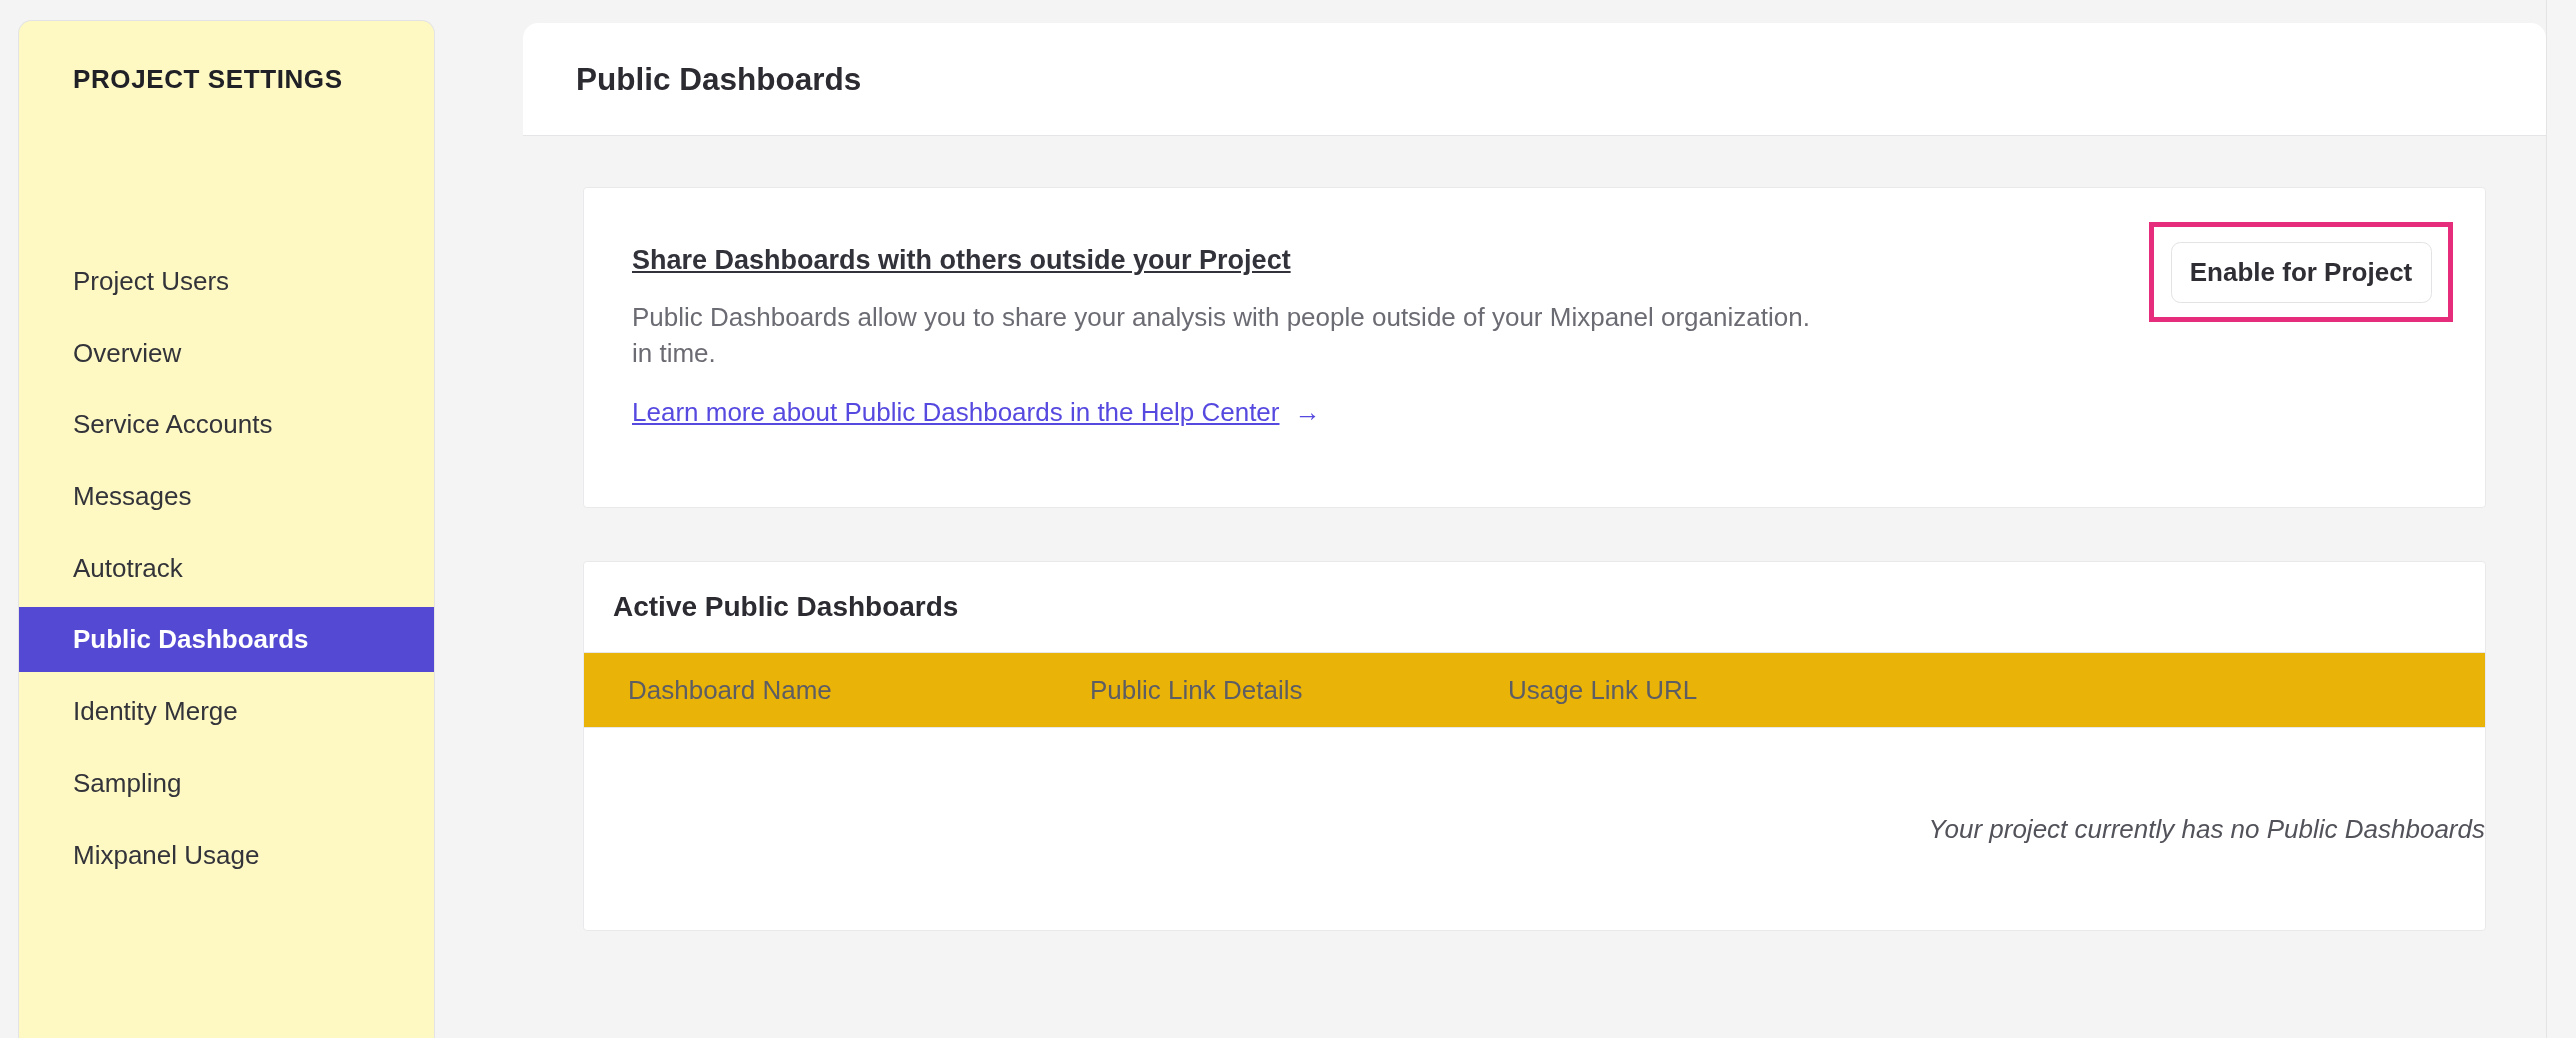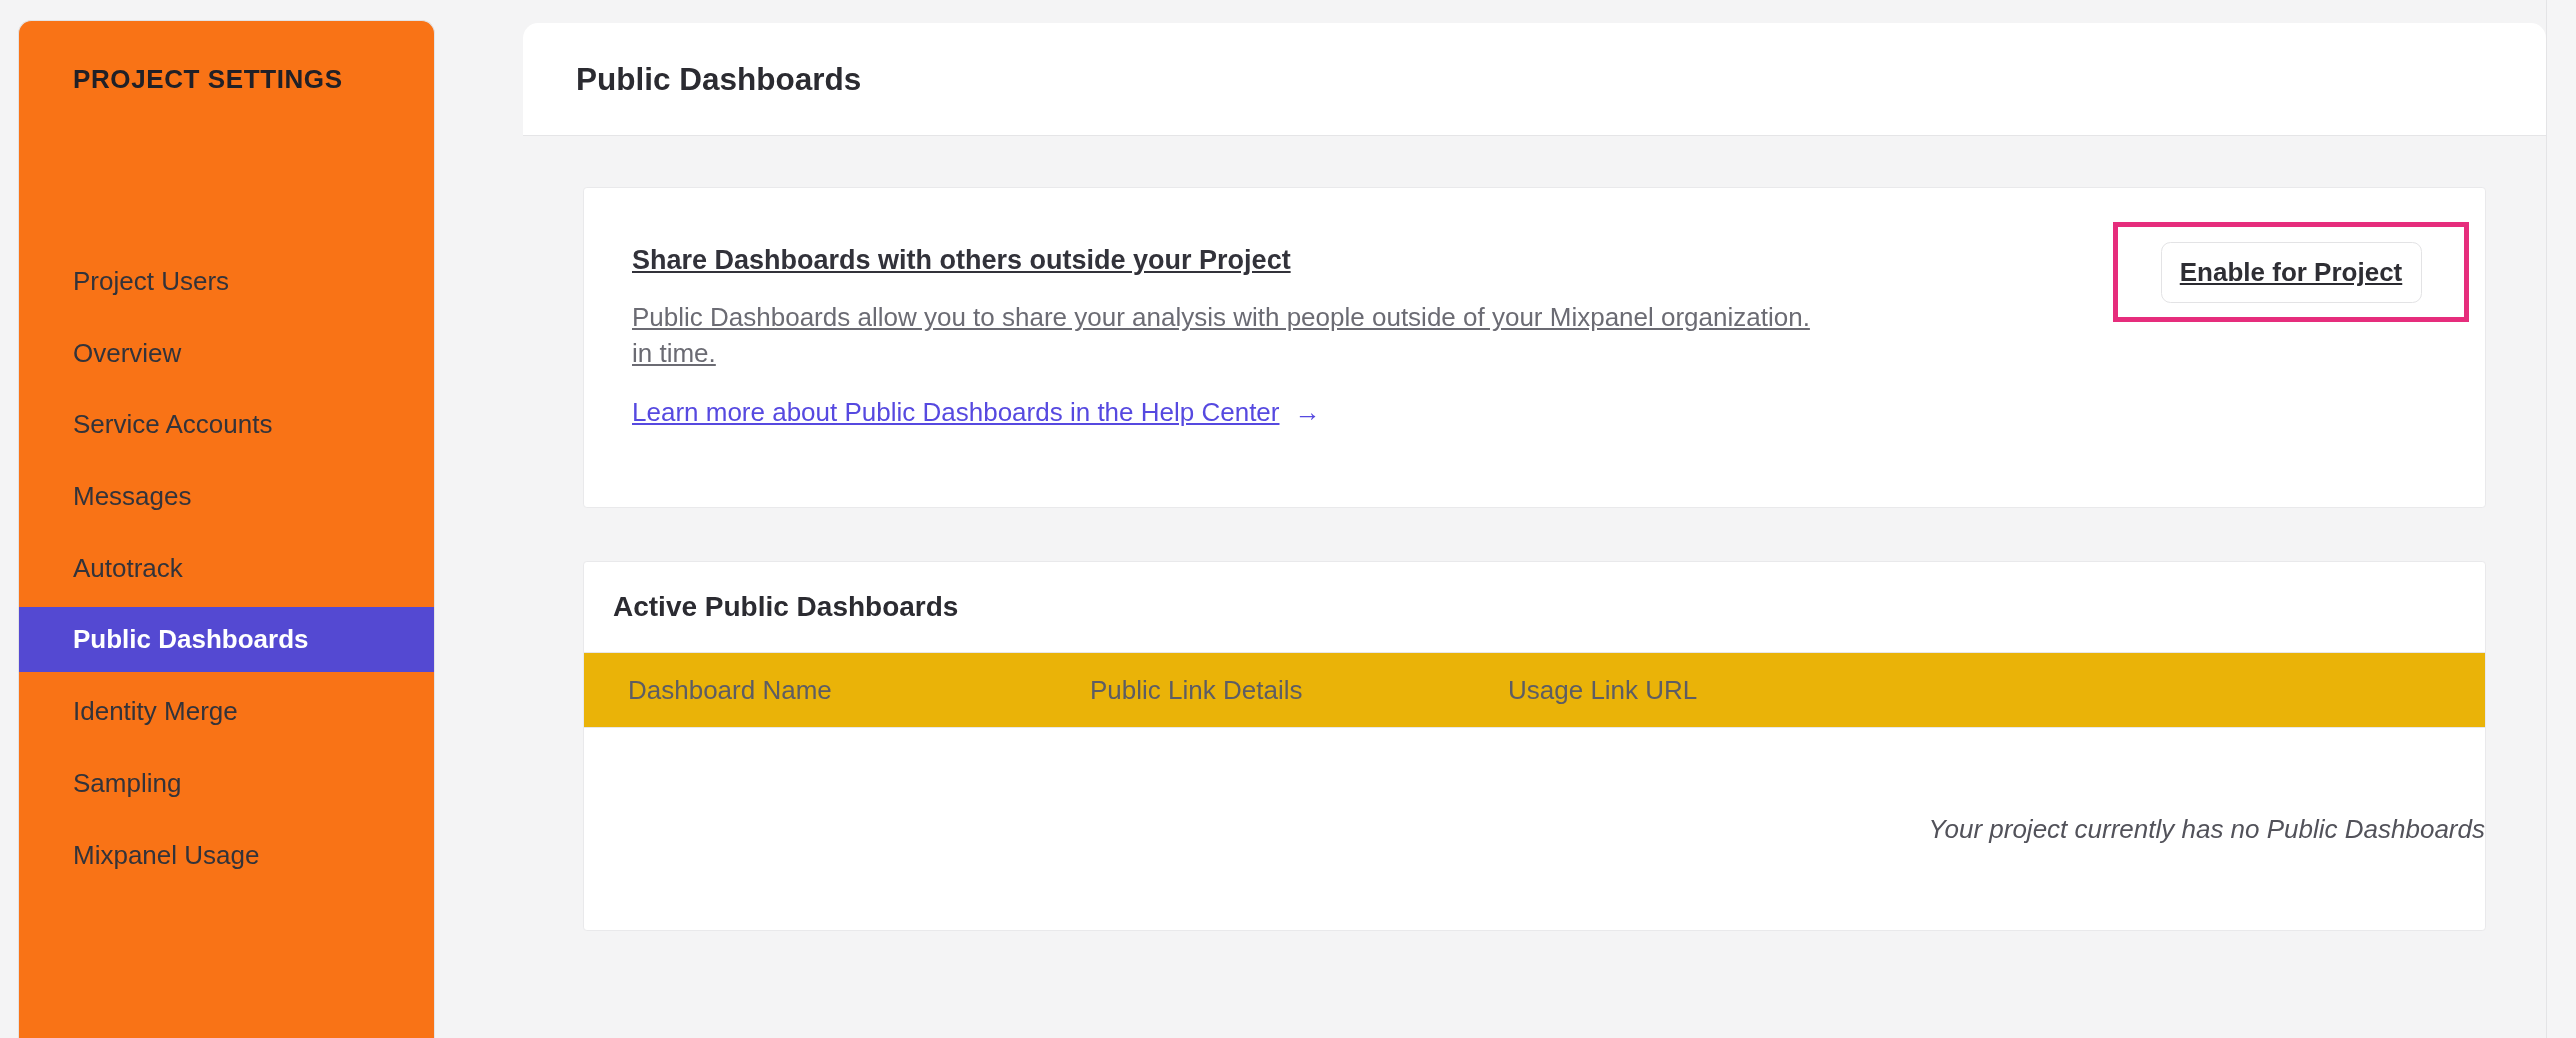--- a/index.html
+++ b/index.html
@@ -10,21 +10,21 @@
     position: relative;
     overflow: hidden;
     color: #2b2b31;
   }
 
   
   .sidebar {
     position: absolute;
     left: 18px; top: 20px;
     width: 417px; height: 1018px;
-    background: #f97316;
+    background: #fef9c3;
     border: 1.9px solid #e3e3e5;
     border-bottom: none;
     border-radius: 13.4px 13.4px 0 0;
   }
   .sidebar-title {
     padding: 45px 0 0 54px;
     font-size: 26px;
     font-weight: 700;
     letter-spacing: 0.6px;
     line-height: 27px;
@@ -86,21 +86,20 @@
     font-weight: 700;
     line-height: 40px;
     color: #32323a;
     text-decoration: underline;
   }
   .share-desc { margin-top: 19px; }
   .share-desc .desc-line {
     font-size: 26px;
     line-height: 36px;
     color: #6b6b73;
-    text-decoration: underline;
   }
   .learn-link-row {
     margin-top: 21px;
     height: 36px;
     display: flex;
     align-items: flex-end;
   }
   .learn-link {
     font-size: 26px;
     color: #5649e0;
@@ -108,27 +107,26 @@
     cursor: pointer;
   }
   .arrow-icon {
     font-size: 26px;
     color: #5649e0;
     margin-left: 15.3px;
     text-decoration: none;
   }
   .highlight-box {
     position: absolute;
-    top: 34px; right: 16px;
-    width: 356px; height: 100px;
+    top: 34px; right: 32px;
+    width: 304px; height: 100px;
     border: 5.7px solid #e62d7c;
     display: flex;
     align-items: center;
     justify-content: center;
-    text-decoration: underline;
   }
   .enable-btn {
     width: 261px; height: 61px;
     background: #ffffff;
     border: 1.9px solid #e3e3e5;
     border-radius: 9.5px;
     font-family: inherit;
     font-size: 26px;
     font-weight: 600;
     color: #2e2e34;

